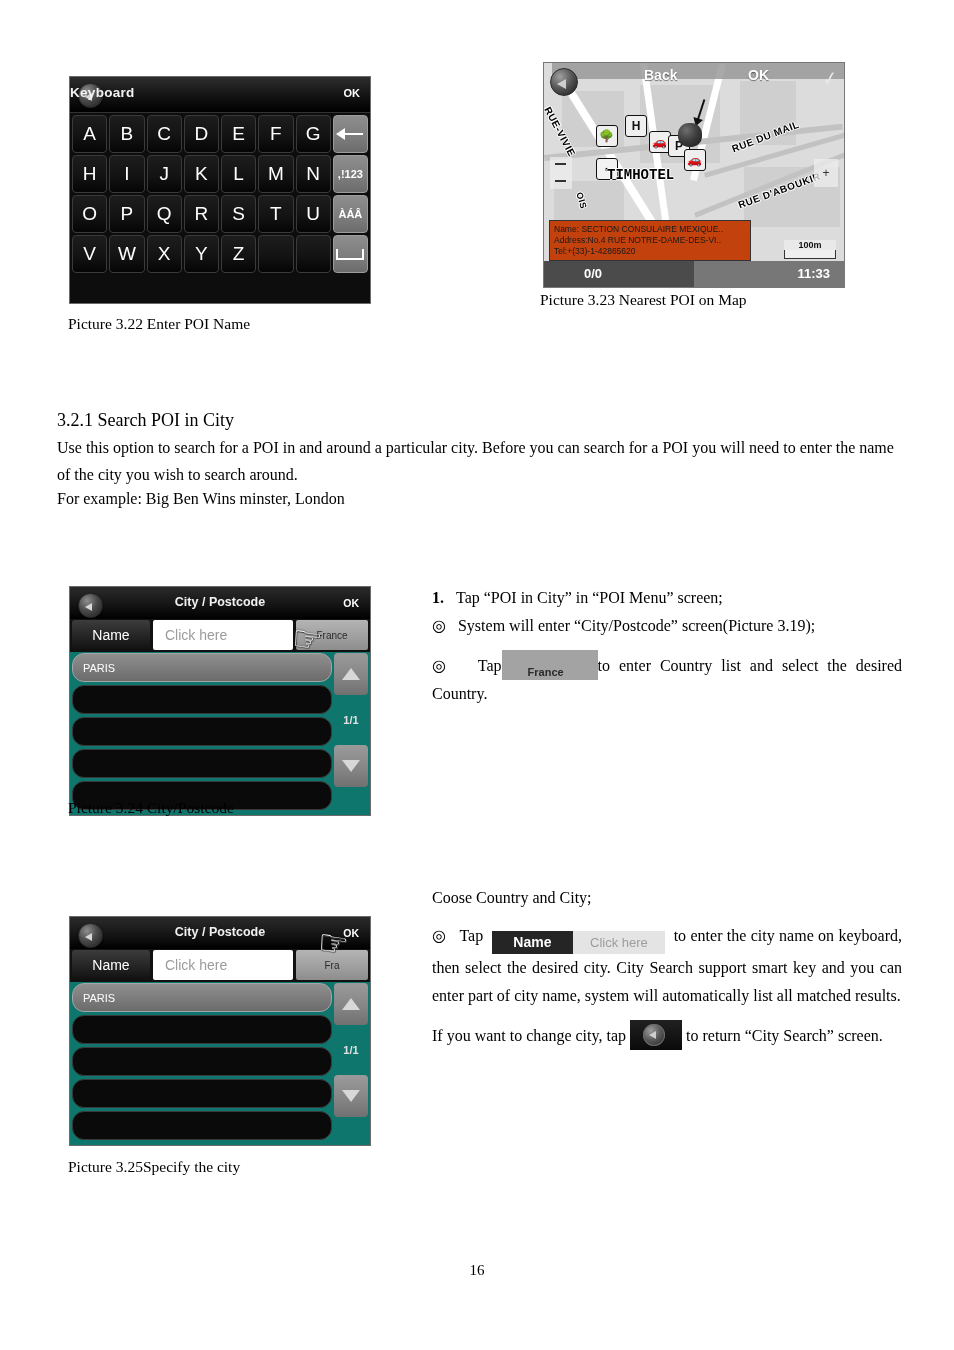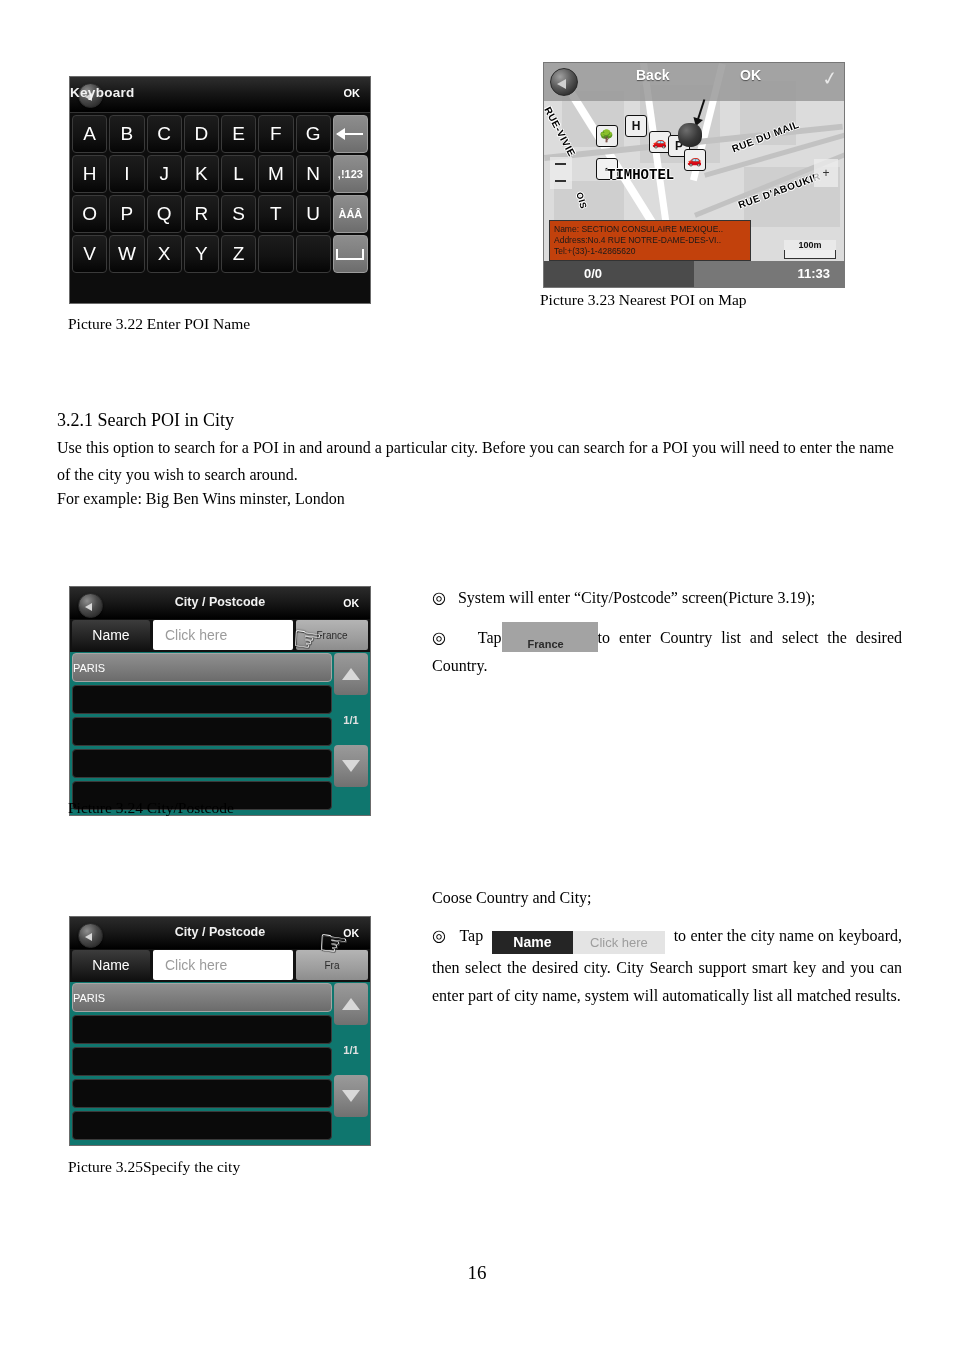--- a/index.html
+++ b/index.html
@@ -170,22 +170,22 @@
     background: #cfcfcf;
   }
   .map-road {
     position: absolute;
     background: #ffffff;
     transform-origin: 0 0;
   }
   .map-road.grey { background: #c2c2c2; }
   .map-topbar {
     position: absolute;
-    left: 0; right: 0; top: 0;
-    height: 38px;
+    left: 8px; right: 0; top: 0;
+    height: 16px;
     background: rgba(150,150,150,.82);
   }
   .map-topbar .lbl {
     position: absolute;
     top: 4px;
     color: #fff;
     font-size: 14px;
     font-weight: bold;
     text-shadow: 0 1px 1px rgba(0,0,0,.5);
   }
@@ -425,26 +425,27 @@
   .city-list {
     position: absolute;
     left: 2px; top: 66px;
     width: 260px;
   }
   .city-row {
     height: 29px;
     margin-bottom: 3px;
     background: #0a0a0a;
     border: 1px solid #3a3a3a;
-    border-radius: 4px;
+    border-radius: 12px;
     box-sizing: border-box;
     color: #e6e6e6;
     font-size: 11px;
     display: flex;
     align-items: center;
+    padding-left: 10px;
   }
   .city-row.selected {
     background: linear-gradient(to bottom, #8f8f8f 0%, #7a7a7a 60%, #6b6b6b 100%);
     border: 1px solid #a5a5a5;
     color: #fff;
   }
   .scroll-col {
     position: absolute;
     right: 2px; top: 66px;
     width: 34px;
@@ -583,21 +584,21 @@
     border-top: 4px solid transparent;
     border-bottom: 4px solid transparent;
     border-right: 7px solid #cfcfcf;
     z-index: 2;
   }
   .page-number {
     position: absolute;
     left: 0; right: 0;
     text-align: center;
     font-family: "Liberation Serif", serif;
-    font-size: 19px;
+    font-size: 15px;
     color: #000;
   }
 </style>
 </head>
 <body>
 
 <div class="page">
 
   <div class="device" id="kbd-screen">
     <div class="kbd-titlebar">
@@ -744,20 +745,24 @@
       <div class="scroll-btn">
           <i class="tri-down"></i>
         </div>
     </div>
     <div class="hand-cursor" style="left:222px; top:32px;">☞</div>
   </div>
   <div class="caption" style="left:68px; top:799px;">Picture 3.24 City/Postcode</div>
 
   <div class="body-col-right" style="top:584px;">
     <div>
+      <span class="num-lead">1.</span>
+      &nbsp;&nbsp;<span>Tap “POI in City” in “POI Menu” screen;</span>
+    </div>
+    <div>
       <span>◎</span>
       &nbsp;&nbsp;<span>System will enter “City/Postcode” screen(Picture 3.19);</span>
     </div>
     <div class="just" style="margin-top:10px;">
       <span>◎</span>
       &nbsp;&nbsp;<span>Tap</span><span class="inline-france"><span>France</span></span><span>to enter Country list and select the desired Country.</span>
     </div>
   </div>
 
   <div class="device city-screen" id="city-screen-2">
@@ -790,17 +795,20 @@
     <div class="hand-cursor" style="left:248px; top:6px;">☞</div>
   </div>
   <div class="caption" style="left:68px; top:1158px;">Picture 3.25Specify the city</div>
 
   <div class="body-col-right" style="top:884px;">
     <div>Coose Country and City;</div>
     <div class="just" style="margin-top:10px;">
       <span>◎</span>
       &nbsp;&nbsp;<span>Tap</span>&nbsp;&nbsp;<span class="inline-name">Name</span><span class="inline-click">Click here</span>&nbsp;&nbsp;<span>to enter the city name on keyboard, then select the desired city. City Search support smart key and you can enter part of city name, system will automatically list all matched results.</span>
     </div>
+    <div class="just" style="margin-top:10px;">
+      <span>If you want to change city, tap</span>&nbsp;<span class="inline-back"><i class="bk-tri"></i></span>&nbsp;<span>to return “City Search” screen.</span>
+    </div>
   </div>
 
   <div class="page-number" style="top:1262px;">16</div>
 
 </div>
 
 </body></html>

